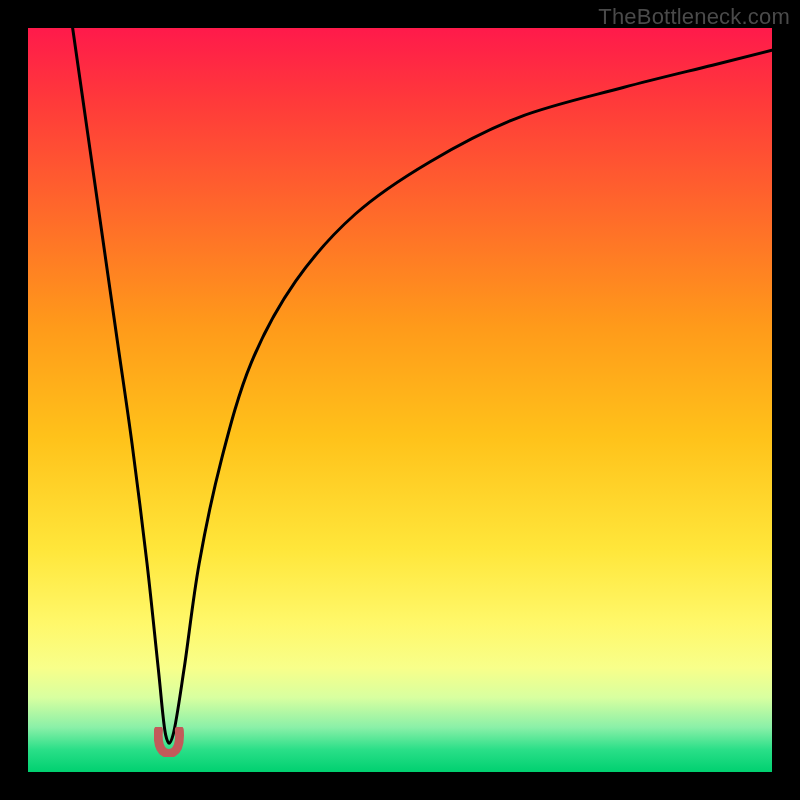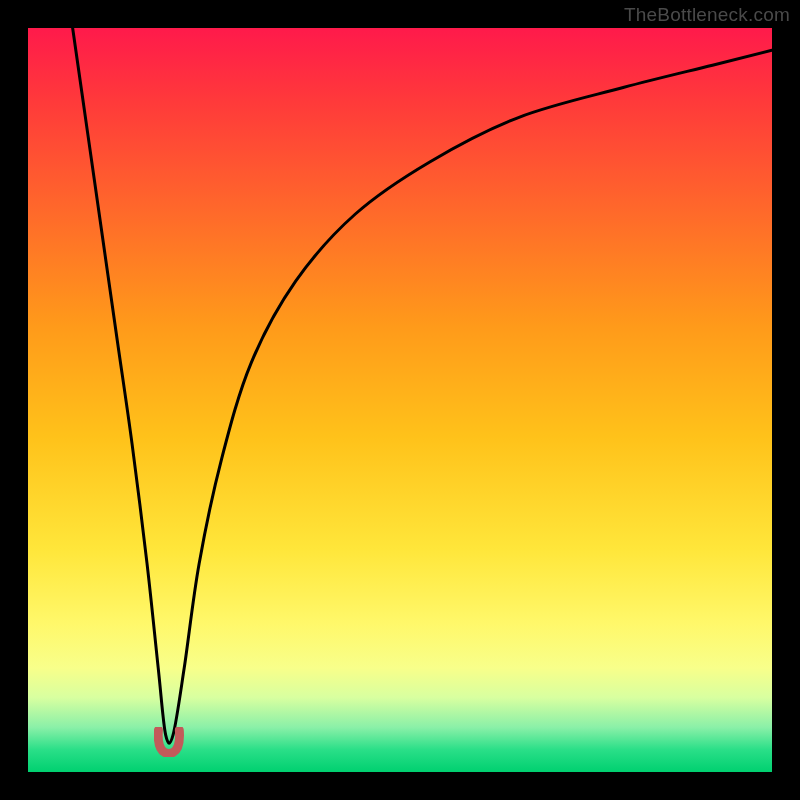--- a/index.html
+++ b/index.html
@@ -30,21 +30,21 @@
       #8af0a8 94%,
       #2adf88 97%,
       #00d070 100%
     );
   }
   .watermark {
     position: absolute;
     top: 4px;
     right: 10px;
     color: #4a4a4a;
-    font-size: 19px;
+    font-size: 22px;
     font-weight: 500;
     letter-spacing: 0.2px;
     z-index: 5;
   }
   svg.curve {
     position: absolute;
     left: 0;
     top: 0;
     width: 744px;
     height: 744px;

